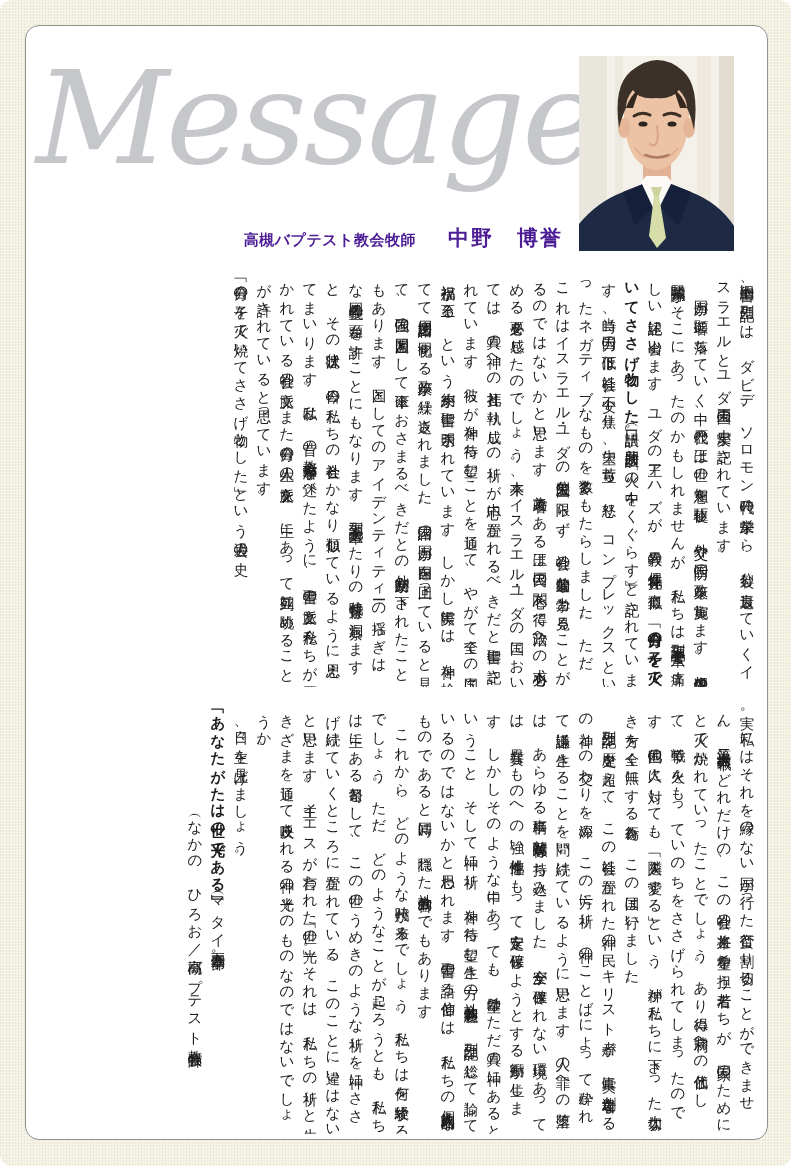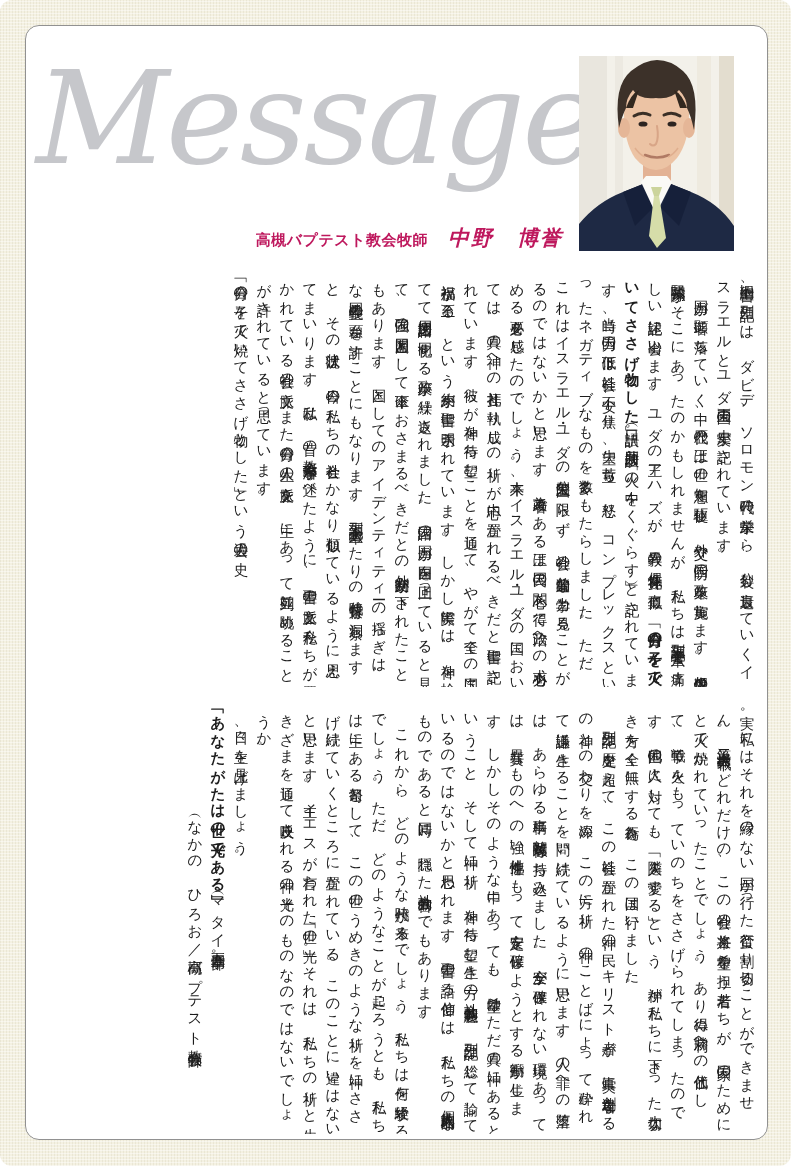--- a/index.html
+++ b/index.html
@@ -33,25 +33,25 @@
     margin-top:24px;
   }
   .title{
     position:absolute;left:37px;top:130px;margin:0;
     font-size:34px;line-height:1.2;font-weight:700;
     letter-spacing:1px;color:#15151a;z-index:2;
     white-space:nowrap;
   }
   .byline{
     position:absolute;left:0px;top:198px;width:537px;
-    display:flex;justify-content:flex-end;align-items:baseline;gap:20px;
-    z-index:2;color:#be185d;
+    display:flex;justify-content:flex-end;align-items:baseline;gap:32px;
+    z-index:2;color:#4c1d95;
   }
   .byline .role{font-size:15px;font-weight:600;letter-spacing:.5px;}
-  .byline .name{font-size:21px;font-weight:600;letter-spacing:2px;font-style:italic;}
+  .byline .name{font-size:21px;font-weight:600;letter-spacing:2px;}
   .photo{
     position:absolute;left:553px;top:30px;width:155px;height:195px;
     overflow:hidden;z-index:2;
   }
   .photo svg{display:block;}
   .tbody{
     position:absolute;left:12px;width:720px;
     writing-mode:vertical-rl;
     text-orientation:mixed;
     font-size:14.5px;

